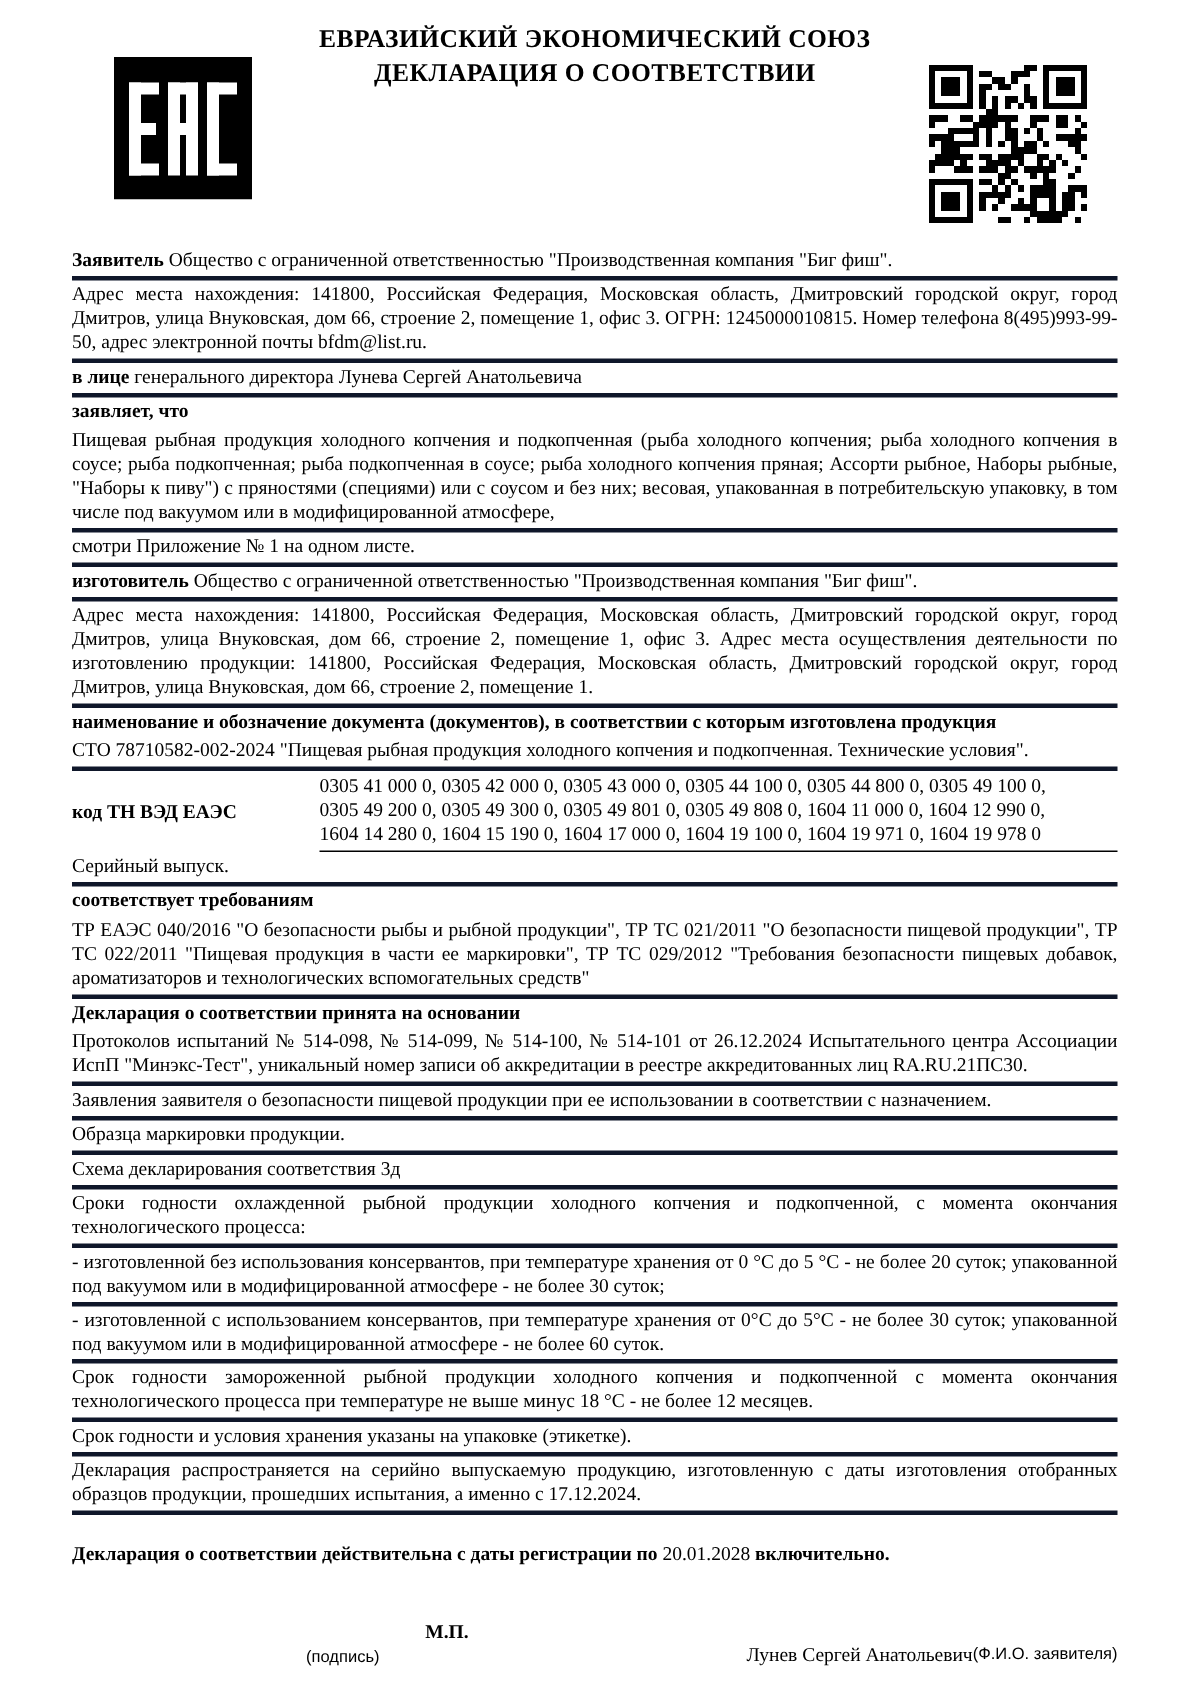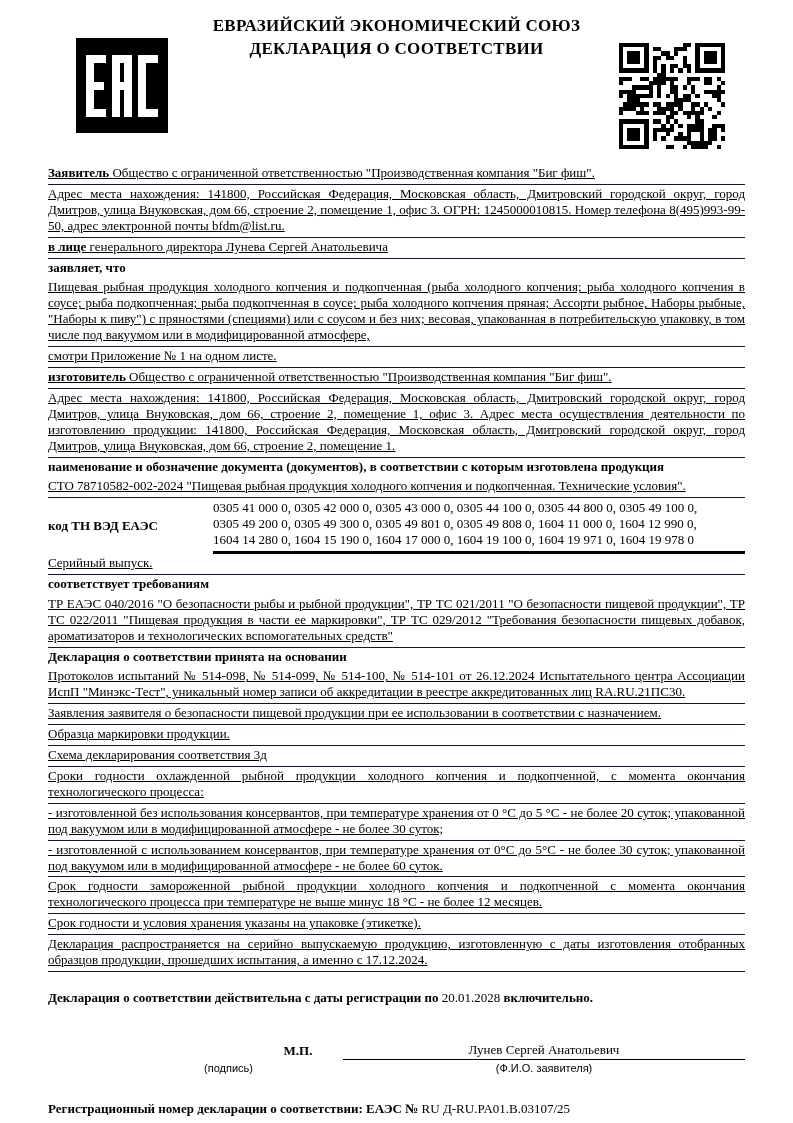--- a/index.html
+++ b/index.html
@@ -15,33 +15,33 @@
   }
   .b{font-weight:bold;}
   
   .header{position:relative;height:152px;}
   .titles{position:absolute;left:0;right:0;top:2px;text-align:center;}
   .titles div{font-weight:bold;font-size:17px;line-height:23px;letter-spacing:.3px;}
   .eac-logo{position:absolute;left:28px;top:26px;width:92px;height:95px;}
   .qr{position:absolute;right:20px;top:31px;width:106px;height:106px;}
   
   .row{padding:1px 0 3px;}
-  .row.sep{border-bottom:1px solid #0f172a;text-decoration:underline;}
+  .row.sep{border-bottom:3px solid #0f172a;}
   .row.just{text-align:justify;}
   .row.gap-top{margin-top:17px;padding-bottom:6px;}
   
   .tnved{display:flex;align-items:center;}
   .tnved-label{width:165px;flex:none;font-weight:bold;}
-  .tnved-codes{flex:1;border-bottom:3px solid #000000;padding:2px 0 3px;}
+  .tnved-codes{flex:1;border-bottom:1px solid #000000;padding:2px 0 3px;}
   .tnved-codes div{white-space:nowrap;}
   
   .sig-area{display:flex;margin-top:30px;align-items:flex-end;}
   .sig-left{width:205px;flex:none;display:flex;flex-direction:row;justify-content:flex-end;}
   .sig-mp{width:90px;flex:none;text-align:center;padding-bottom:16px;font-weight:bold;}
-  .sig-right{flex:1;display:flex;flex-direction:column;justify-content:flex-end;}
+  .sig-right{flex:1;display:flex;flex-direction:row;justify-content:flex-end;}
   .sig-line{border-bottom:1.5px solid #000;height:0;}
   .sig-value{text-align:center;padding-bottom:1px;}
   .sig-cap{
     font-family:"Liberation Sans", sans-serif;
     font-size:11px;line-height:14px;text-align:center;color:#000;padding-top:1px;
   }
   
   .footer{margin-top:24px;}
   .footer-row{line-height:19px;}
 </style>

